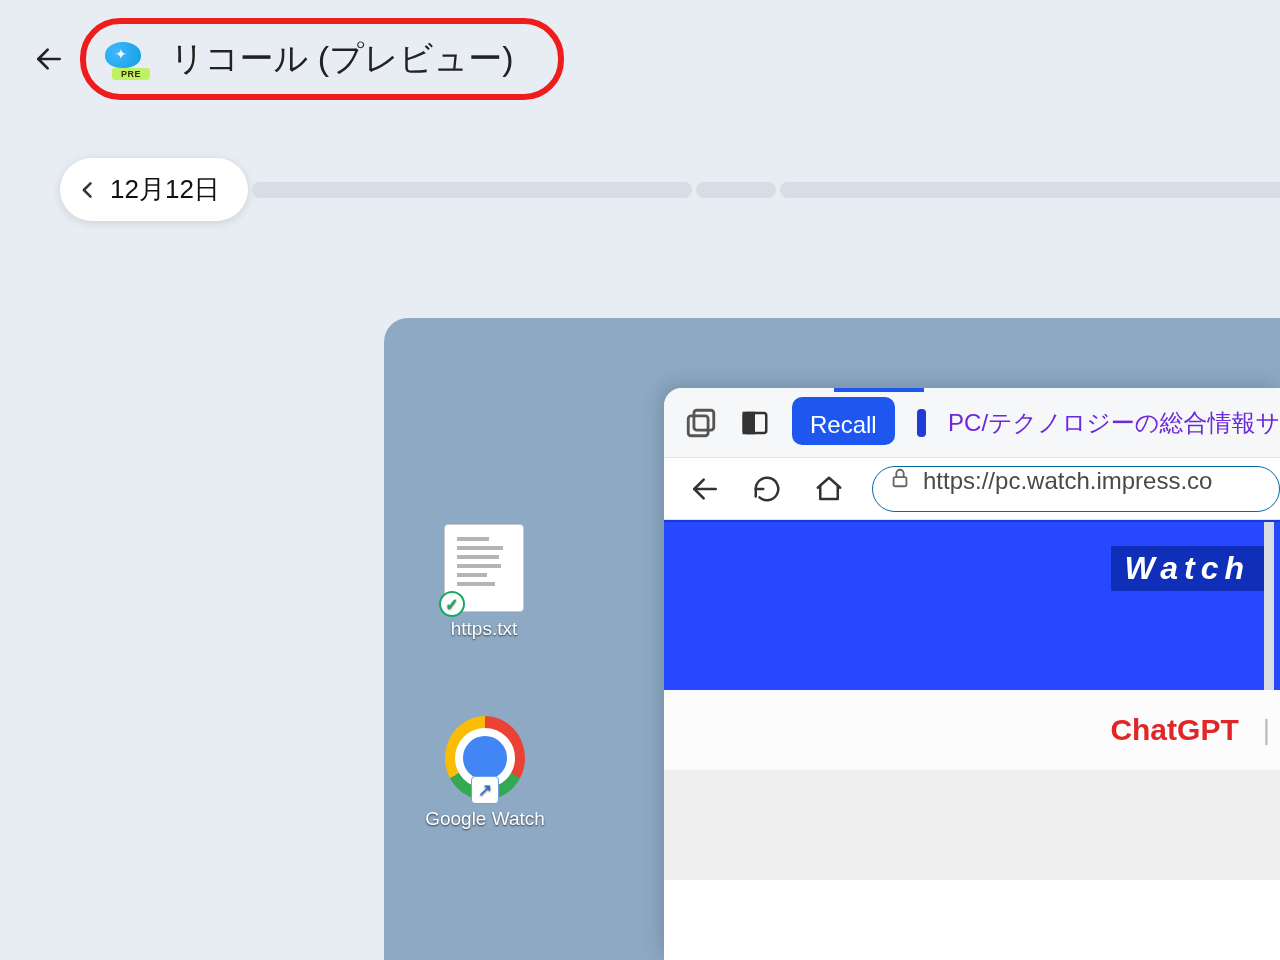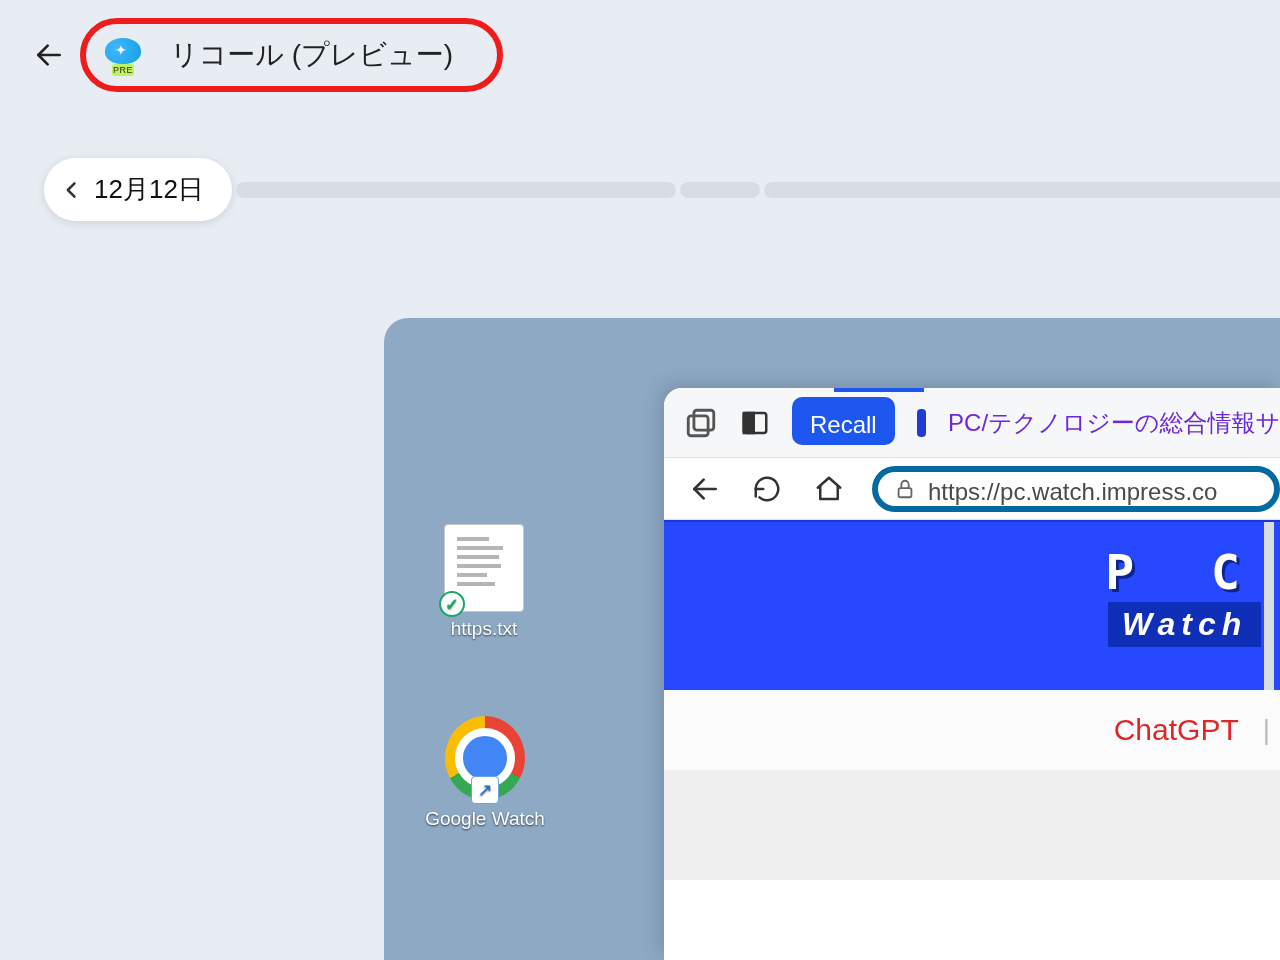--- a/index.html
+++ b/index.html
@@ -49,34 +49,34 @@
     border-radius: 50% 50% 45% 45%;
     position: absolute;
     top: 2px; left: 1px;
   }
   .recall-icon .star {
     position: absolute; top:6px; left:11px; color:#fff; font-size:14px;
   }
   .recall-icon .pre {
     position:absolute; bottom:-2px; left:8px;
     background:#bef264; color:#3a2a00;
-    font-size:9px; font-weight:400;
-    padding:1px 1px; border-radius:3px;
+    font-size:9px; font-weight:700;
+    padding:1px 9px; border-radius:3px;
     letter-spacing:0.5px;
   }
   .title-text {
-    font-size: 28px;
+    font-size: 34px;
     color: #222;
   }
 
   
   .timeline {
     position: absolute;
     top: 158px;
-    left: 44px;
+    left: 60px;
     right: 0;
     display: flex;
     align-items: center;
     gap: 4px;
   }
   .date-chip {
     background: #ffffff;
     border-radius: 40px;
     padding: 14px 28px 14px 18px;
     display: flex;
@@ -215,22 +215,22 @@
   .tab-title{ font-size:24px; color:#6d28d9; white-space:nowrap; }
   .b-addr{
     height:62px;background:#fff;
     display:flex;align-items:center;gap:24px;
     padding-left:22px;
     border-bottom:1px solid #e0e3e8;
   }
   .nav-ico{width:38px;height:38px;display:flex;align-items:center;justify-content:center;cursor:pointer;}
   .url-bar{
     flex:1;height:46px;
-    border:6px solid #0369a1;border-radius:24px;
-    display:flex;align-items:flex-end;gap:12px;
+    border:1px solid #0369a1;border-radius:24px;
+    display:flex;align-items:flex-start;gap:12px;
     padding-left:16px;
     font-size:24px;color:#4a4a4a;
     white-space:nowrap;overflow:hidden;
   }
   .lock-ico{color:#666;}
   .b-banner{
     height:170px;background:#2648ff;
     position:relative;
     border-top: 2px solid #1a38d8;
   }
@@ -250,21 +250,21 @@
     font-weight:700;letter-spacing:6px;
     padding:4px 14px;margin-top:2px;
     display:inline-block;
   }
   .b-sub{
     height:80px;background:#fcfcfc;
     display:flex;align-items:center;justify-content:flex-end;
     gap:24px;padding-right:10px;
   }
   .chatgpt{
-    color:#e02626;font-size:30px;font-weight:400;
+    color:#e02626;font-size:30px;font-weight:700;
   }
   .sep{color:#bbb;font-size:28px;}
   .b-rest{ background:#efefef; height:110px; }
   .right-thumbline{
     position:absolute;right:6px;top:0;bottom:0;width:10px;
     background:#d9dde3;
   }
 </style>
 </head>
 <body>
@@ -370,21 +370,20 @@
               <path d="M8 11V7a4 4 0 1 1 8 0v4"></path>
             </svg>
         </span>
         <span>https://pc.watch.impress.co</span>
       </div>
     </div>
 
     <div class="b-banner">
       <div class="right-thumbline"></div>
       <div class="pcw-logo">
-        <div class="ptxt">P C</div>
         <div class="wbar">Watch</div>
       </div>
     </div>
 
     <div class="b-sub">
       <span class="chatgpt">ChatGPT</span>
       <span class="sep">|</span>
     </div>
     <div class="b-rest"></div>
   </div>

